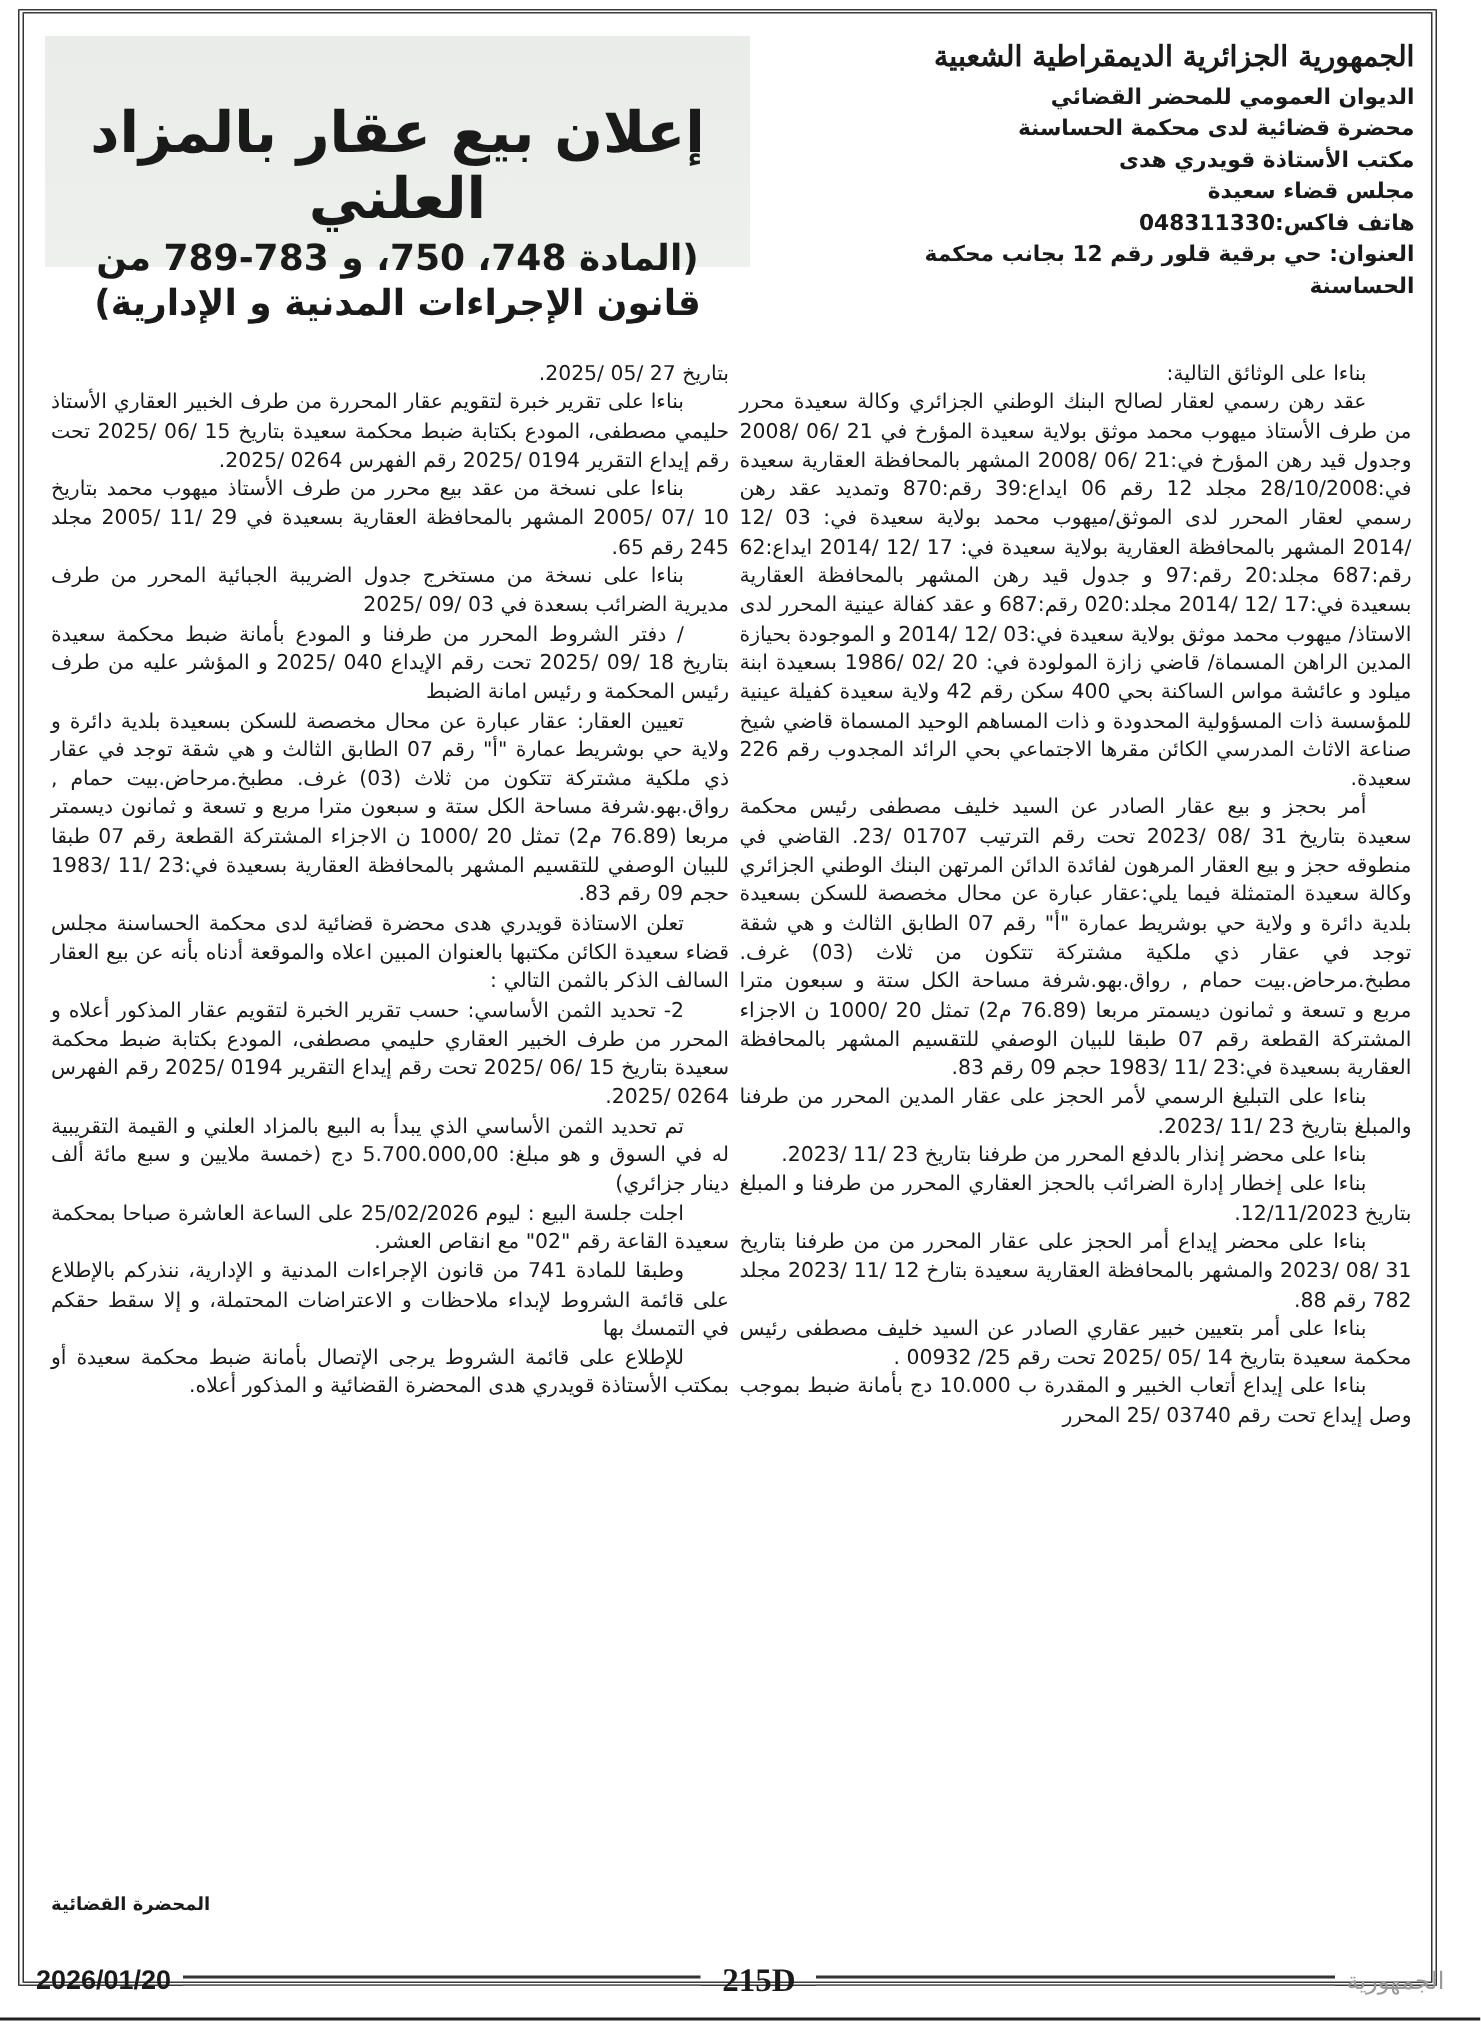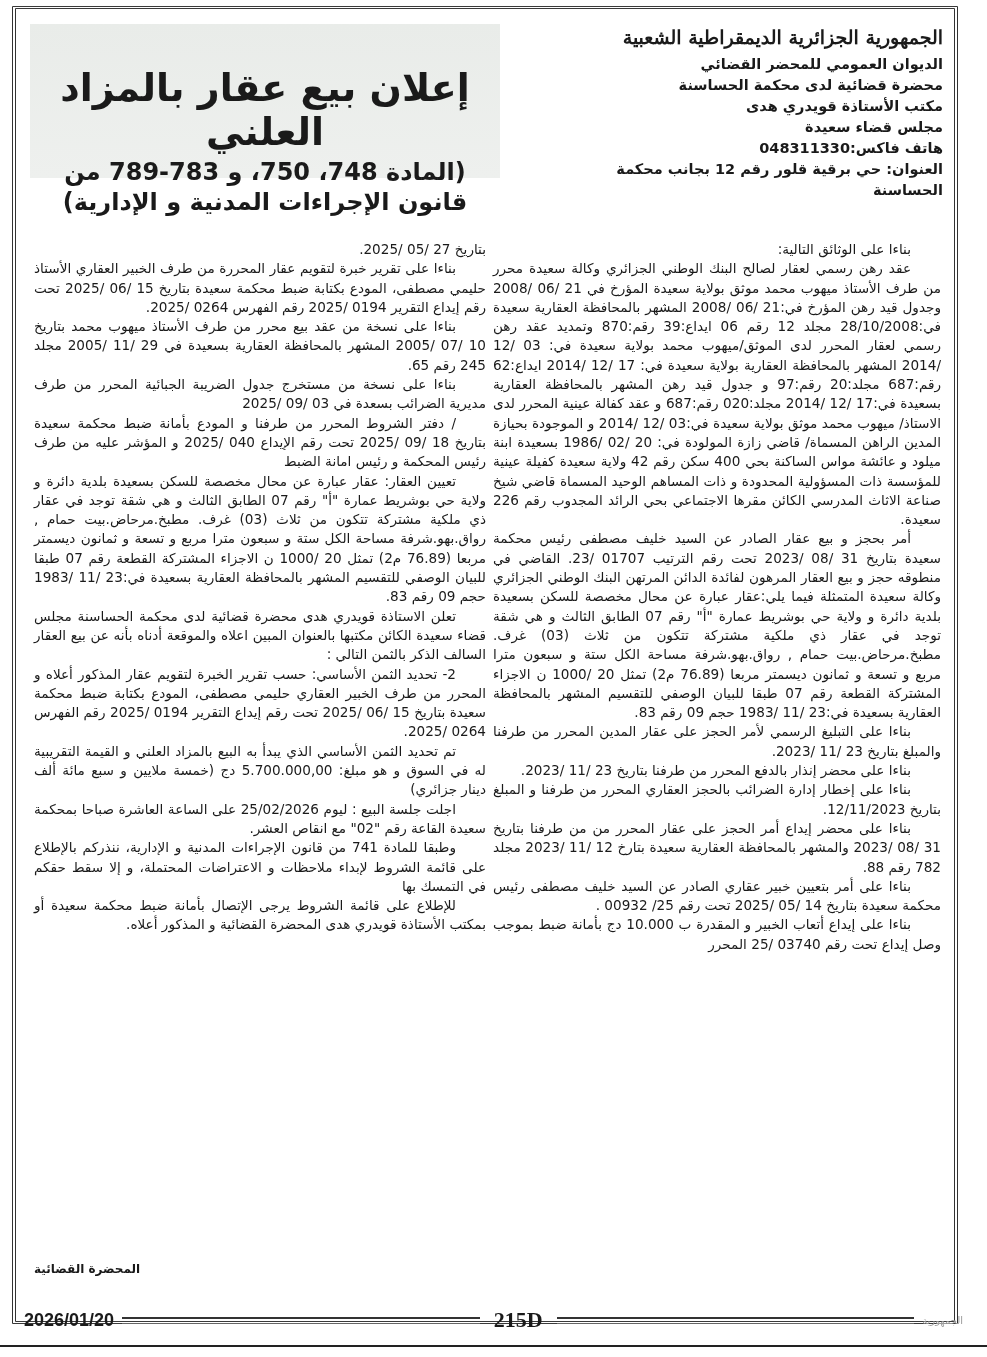--- a/index.html
+++ b/index.html
@@ -18,21 +18,21 @@
   .col { position:absolute; top:240px; direction:rtl; text-align:justify; font-size:13.6px; line-height:19.3px; }
   .col-right { right:46px; width:448px; }
   .col-left { left:34px; width:452px; }
   .col p { margin:0; text-indent:30px; }
   .col p.noindent { text-indent:0; }
   .sign { position:absolute; left:34px; width:452px; top:1262px; direction:rtl; text-align:left; font-weight:bold; font-size:12px; }
   .footer { position:absolute; left:24px; right:24px; top:1306px; height:28px; display:flex; align-items:center; }
   .footer .date { font-family:"Liberation Sans",sans-serif; font-weight:bold; font-size:18px; margin-right:8px; }
   .footer .rule { flex:1; height:4px; border-top:2px solid #333; border-bottom:1px solid #666; }
   .footer .page { font-family:"Liberation Serif",serif; font-weight:bold; font-size:22px; margin:0 14px; }
-  .footer .logo { font-size:10px; color:#999; margin-left:8px; direction:rtl; }
+  .footer .logo { font-size:16px; color:#999; margin-left:8px; direction:rtl; }
   .bottom-rule { position:absolute; left:0; right:0; top:1345px; height:2px; background:#222; }
 </style>
 </head>
 <body>
 
 <div class="frame"></div>
 
 <div class="title-box">
   <div class="t1">إعلان بيع عقار بالمزاد العلني</div>
   <div class="t2">(المادة 748، 750، و 783-789 من</div>

